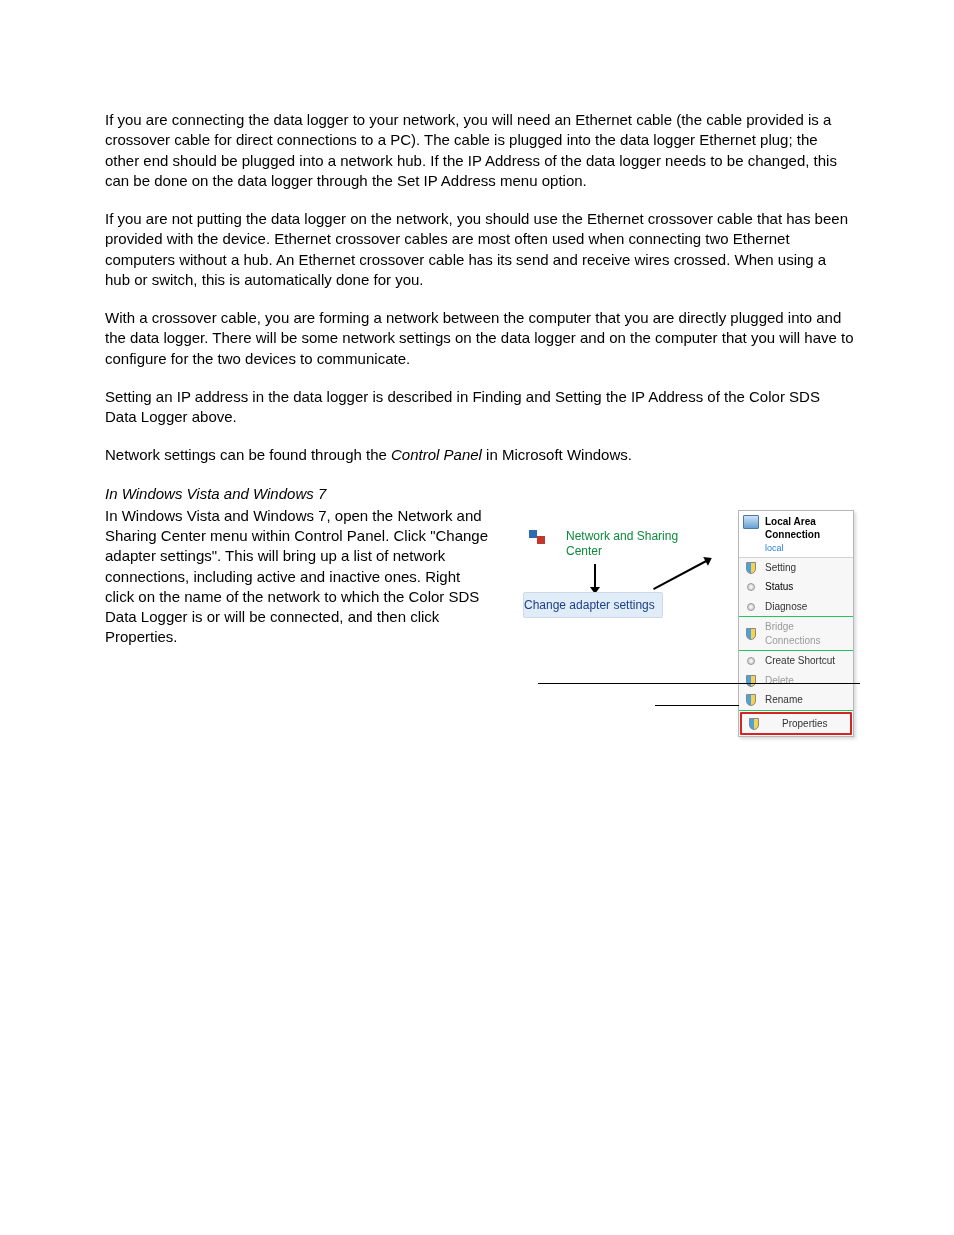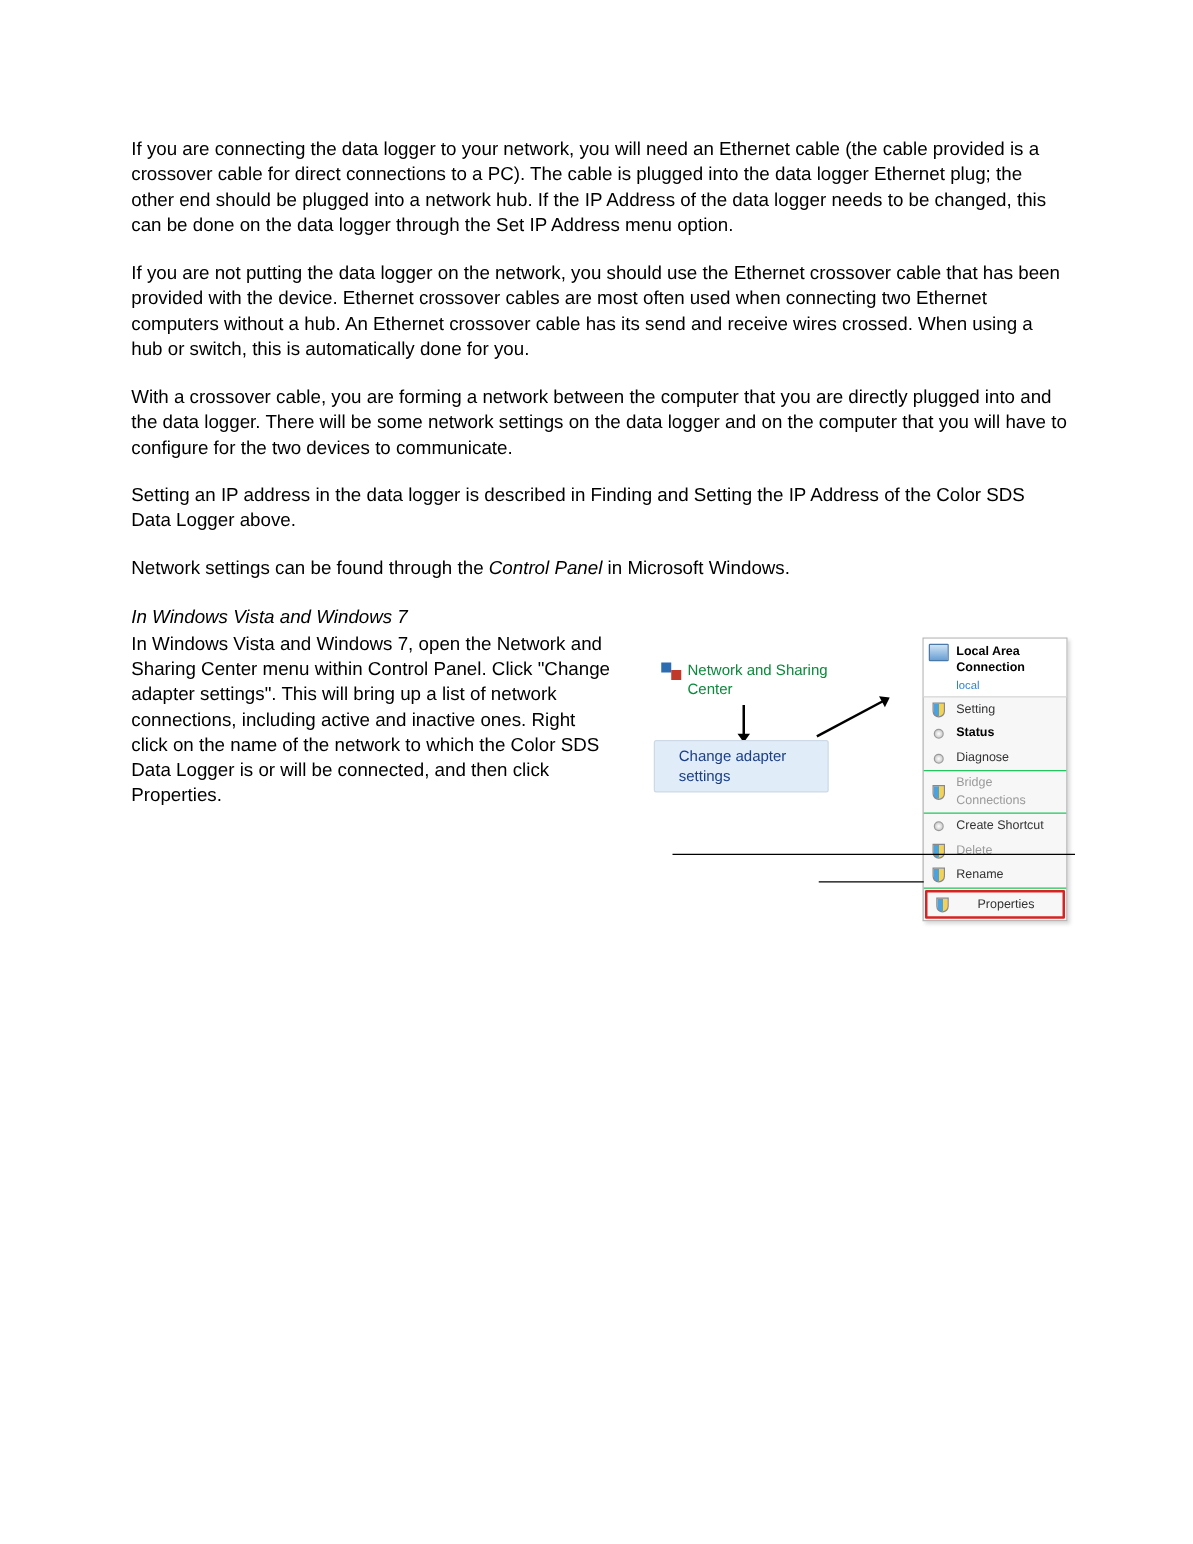--- a/index.html
+++ b/index.html
@@ -27,21 +27,21 @@
   .left-col { flex: 0 0 385px; }
   .right-col { flex: 1; padding-top: 4px; }
   .fig {
     position: relative;
     width: 100%;
     height: 180px;
   }
   .ncs-row {
     position: absolute;
     top: 19px; left: 12px;
-    display: flex; align-items: flex-start; gap: 4px;
+    display: flex; align-items: flex-start; gap: 20px;
   }
   .ncs-icon {
     width: 18px; height: 16px;
     background: linear-gradient(#fff,#fff);
     border: 1px solid rgba(0,0,0,0);
     position: relative;
   }
   .ncs-icon::before {
     content:"";
     position:absolute; left:0; top:0;
@@ -71,21 +71,21 @@
     position:absolute;
     bottom:-6px; left:-4px;
     border-left:5px solid transparent;
     border-right:5px solid transparent;
     border-top:7px solid #000;
   }
   .cas-btn {
     position: absolute;
     top: 82px; left: 7px;
     width: 140px;
-    padding: 4px 19px;
+    padding: 4px 0;
     background: #e0ecf7;
     color: #1b3f87;
     font-size: 12px;
     border: 1px solid #cdd9e6;
     border-radius: 2px;
   }
   .ctx-menu {
     position: absolute;
     top: 0; right: 0;
     width: 116px;
@@ -123,21 +123,21 @@
     border:1px solid #999;
   }
   .ctx-item .shield {
     position:absolute; left:7px; top:50%; transform:translateY(-50%);
     width:10px; height:12px;
     background: linear-gradient(90deg,#4aa3e0 50%,#f7d24a 50%);
     border:1px solid #888;
     border-radius: 0 0 5px 5px;
   }
   .ctx-item.disabled { color:#9a9a9a; }
-  .ctx-item.bold { font-weight:700; color:#000; }
+  .ctx-item.bold { font-weight:400; color:#000; }
   .ctx-item.props {
     border:2px solid #d62424;
     margin:1px;
     border-radius:1px;
     padding-left:40px;
   }
   .arrow-diag {
     position:absolute;
     top: 48px; right: 144px;
     width: 64px; height: 2px;

